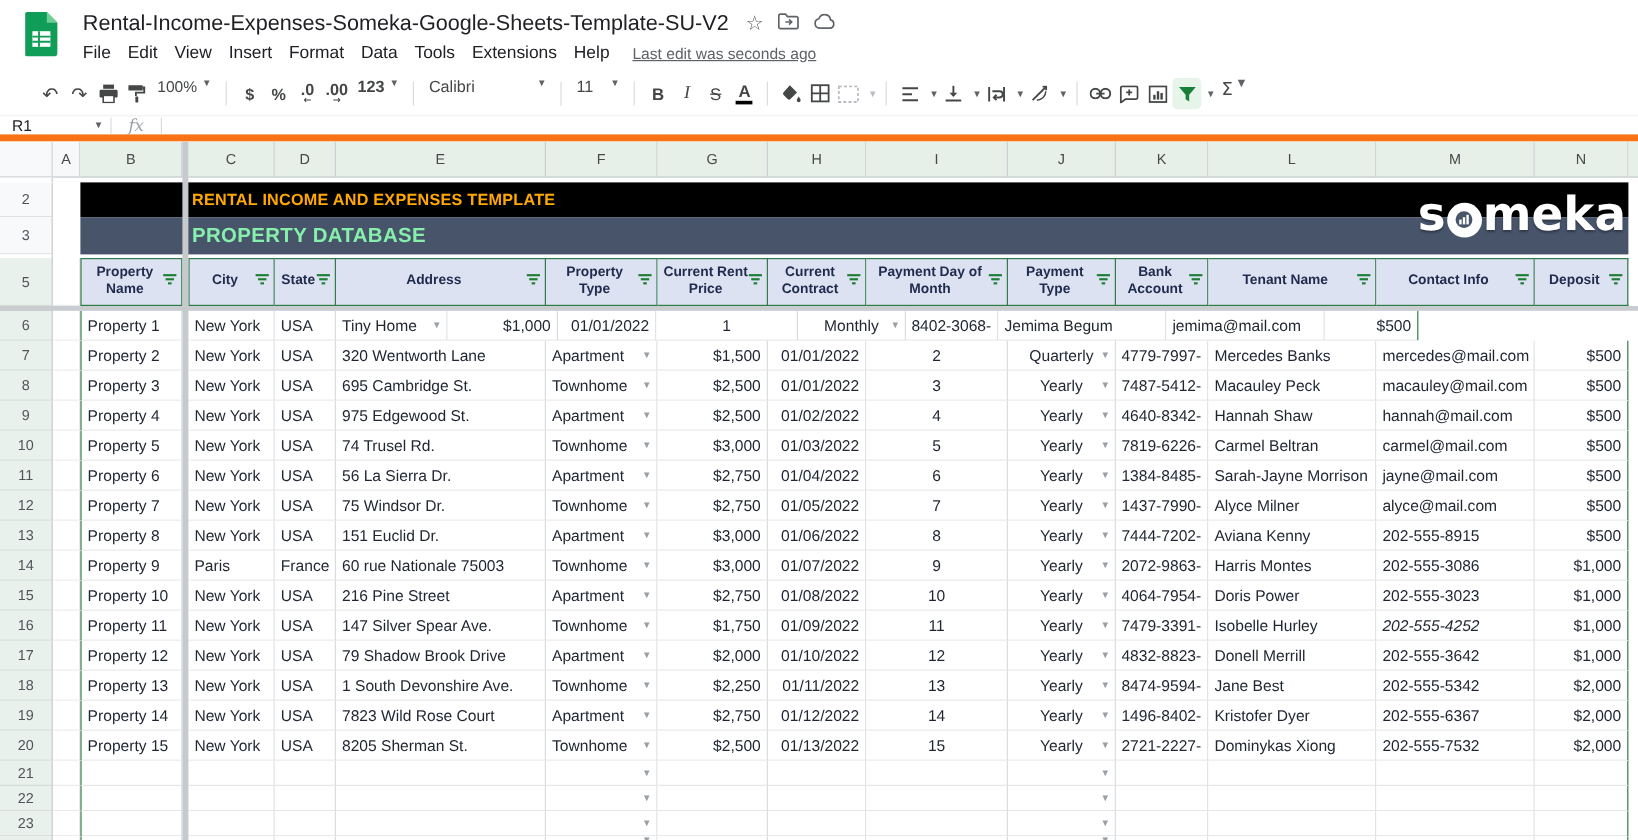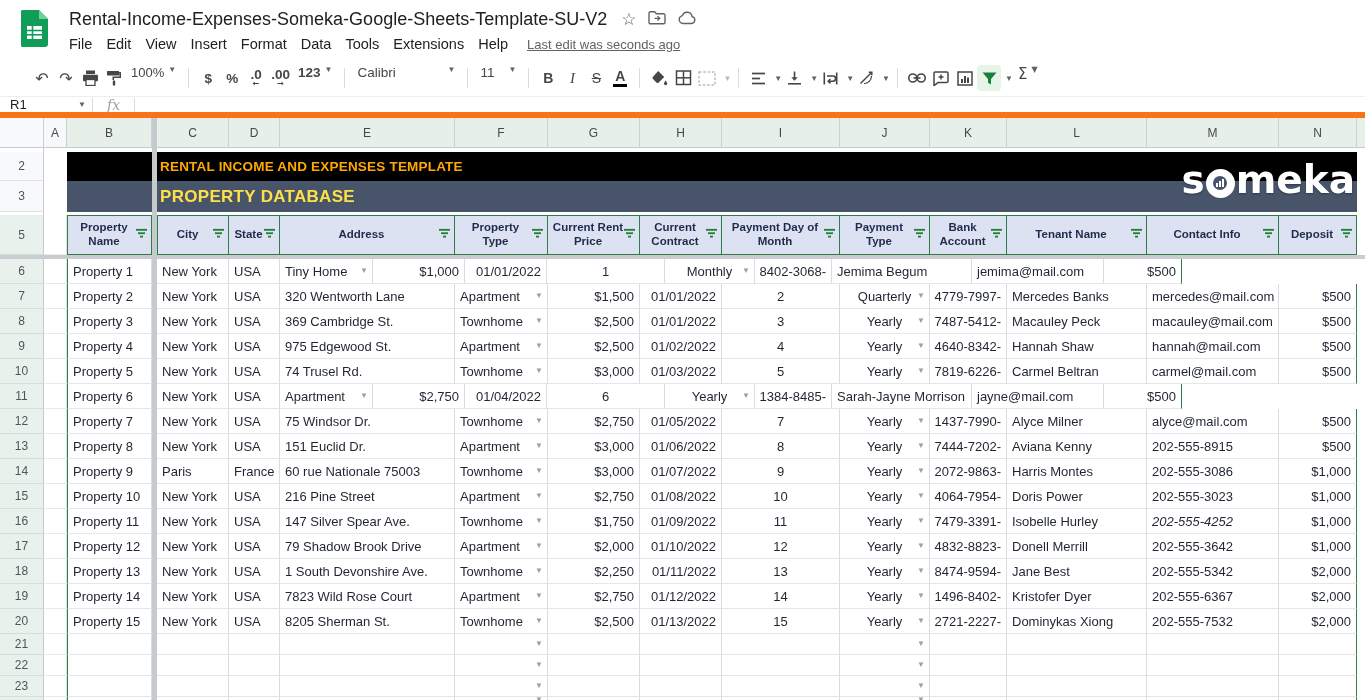--- a/index.html
+++ b/index.html
@@ -54,21 +54,21 @@
 
   .rowrail { position:absolute; left:0; top:30px; width:44px; z-index:2; }
   .rnum { width:44px; display:flex; align-items:center; justify-content:center; font-size:12px; color:#50555b; background:#e9f1ec; border-right:1px solid #c6cacd; border-bottom:1px solid #d5dfd8; cursor:pointer; }
   .rnum.frozen { background:#f8f9fa; border-bottom:1px solid #e0e0e0; }
   .rail-spacer { width:44px; background:#fff; border-right:1px solid #c6cacd; }
   .rail-hdiv { width:44px; background:#c9ccd0; }
 
   .banner-black { position:absolute; left:67px; top:34px; width:1290px; height:29px; background:#000; display:flex; align-items:center; padding-left:93px; z-index:1; cursor:cell; }
   .banner-title { font-size:13.5px; font-weight:bold; letter-spacing:0.2px; color:#FFA800; white-space:nowrap; }
   .banner-slate { position:absolute; left:67px; top:63px; width:1290px; height:31px; background:#47546A; display:flex; align-items:center; padding-left:93px; z-index:1; cursor:cell; }
-  .banner-sub { font-size:17px; font-weight:bold; color:#fde047; letter-spacing:0.3px; white-space:nowrap; }
+  .banner-sub { font-size:17px; font-weight:bold; color:#86efac; letter-spacing:0.3px; white-space:nowrap; }
 
   .someka-logo { position:absolute; right:10px; top:42px; z-index:4; color:#fff; font-family:"DejaVu Sans", sans-serif; font-weight:bold; font-size:39px; line-height:40px; letter-spacing:0px; display:flex; align-items:center; text-shadow:0 1px 2px rgba(0,0,0,.35); }
   .logo-o { width:29px; height:29px; background:#fff; border-radius:50%; display:inline-flex; align-items:center; justify-content:center; margin:6px 1px 0 1px; }
   .logo-o-in { width:14px; height:14px; background:#47546A; border-radius:50%; display:flex; align-items:flex-end; justify-content:center; gap:1px; padding-bottom:3px; }
   .logo-o-in i { display:block; width:2px; background:#fff; }
 
   .hrow { position:absolute; left:44px; top:97px; height:40px; display:flex; z-index:1; }
   .hcell { height:40px; background:#dce2f1; border:1px solid #2e7d46; color:#1f2b4d; font-weight:bold; font-size:11.5px; line-height:1.18; display:flex; align-items:center; justify-content:center; text-align:center; padding:2px 15px 2px 4px; position:relative; overflow:hidden; overflow-wrap:anywhere; cursor:cell; }
   .hcell .ficon { position:absolute; right:3px; top:50%; transform:translateY(-50%); cursor:pointer; }
   .acell { height:100%; background:#fff; border-right:1px solid #e2e4e7; border-bottom:1px solid #e8eaec; }
@@ -552,21 +552,21 @@
             <span>Property 3</span>
           </div>
           <div class="spacercell" style="width: 5px;"></div>
           <div class="cell al" style="width: 72px;">
             <span>New York</span>
           </div>
           <div class="cell al" style="width: 51px;">
             <span>USA</span>
           </div>
           <div class="cell al" style="width: 175px;">
-            <span>369 Cambridge St.</span>
+            <span>695 Cambridge St.</span>
           </div>
           <div class="cell al" style="width: 93px;">
             <span style="padding-right: 14px;">Townhome</span>
             <span class="dd">▼</span>
           </div>
           <div class="cell ar" style="width: 92px;">
             <span>$2,500</span>
           </div>
           <div class="cell ar" style="width: 82px;">
             <span>01/01/2022</span>
@@ -685,20 +685,23 @@
           <div class="acell" style="width: 23px;"></div>
           <div class="cell al" style="width: 85px; border-left: 1px solid rgb(46, 125, 70);">
             <span>Property 6</span>
           </div>
           <div class="spacercell" style="width: 5px;"></div>
           <div class="cell al" style="width: 72px;">
             <span>New York</span>
           </div>
           <div class="cell al" style="width: 51px;">
             <span>USA</span>
+          </div>
+          <div class="cell al" style="width: 175px;">
+            <span>56 La Sierra Dr.</span>
           </div>
           <div class="cell al" style="width: 93px;">
             <span style="padding-right: 14px;">Apartment</span>
             <span class="dd">▼</span>
           </div>
           <div class="cell ar" style="width: 92px;">
             <span>$2,750</span>
           </div>
           <div class="cell ar" style="width: 82px;">
             <span>01/04/2022</span>

